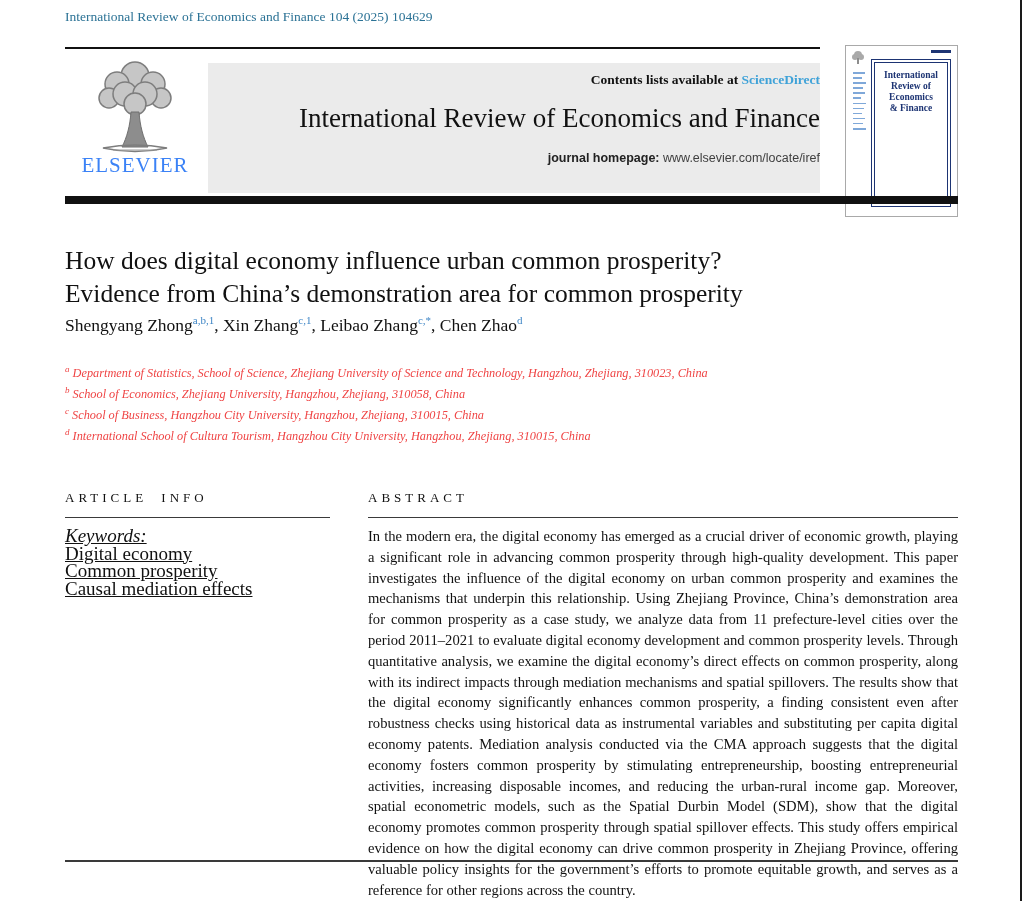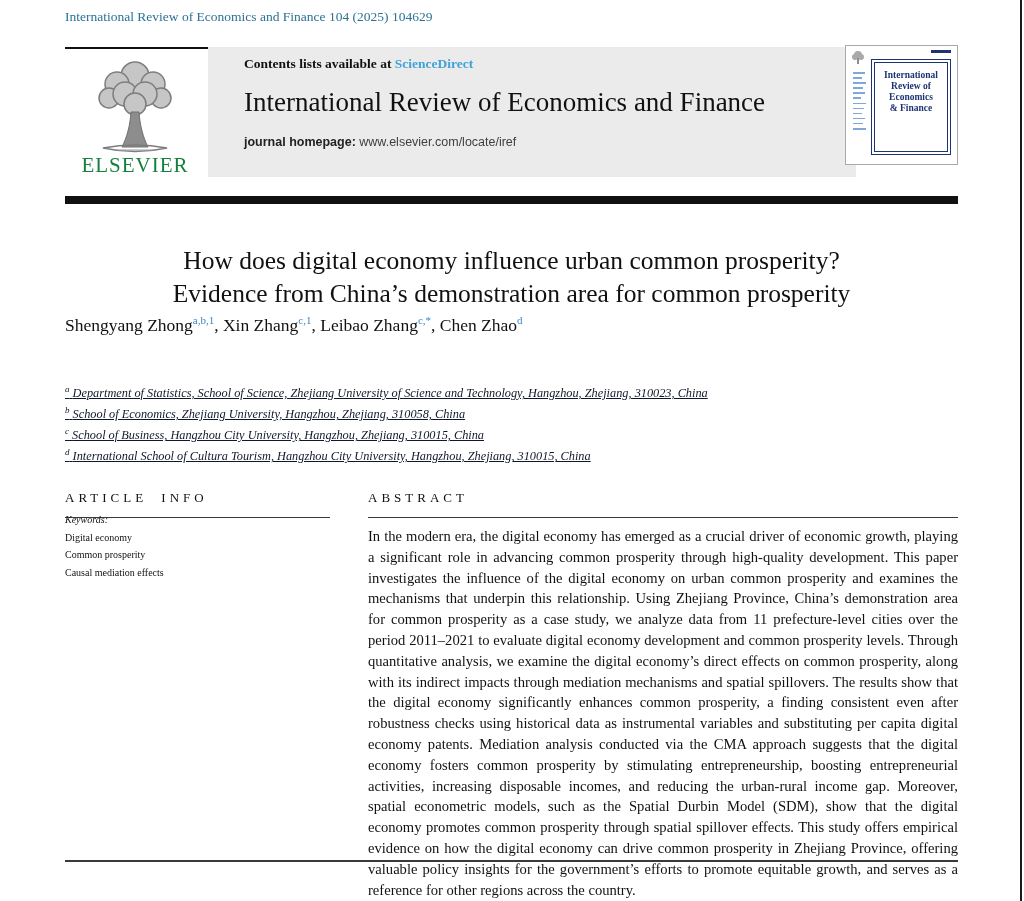--- a/index.html
+++ b/index.html
@@ -8,66 +8,66 @@
 
   
   .citation{position:absolute;left:65px;top:9px;width:893px;text-align:left;
             font-size:13.5px;color:#2b7295;text-decoration:none;display:block;}
 
   
   .banner-topline{position:absolute;left:65px;top:47px;width:755px;height:2px;background:#111;}
   .logo{position:absolute;left:65px;top:54px;width:140px;height:132px;text-align:center;
         text-decoration:none;display:block;}
   .logo svg{display:block;margin:0 auto;}
-  .elsevier-text{font-size:21px;color:#15803d;letter-spacing:1px;line-height:22px;
+  .elsevier-text{font-size:21px;color:#3b82f6;letter-spacing:1px;line-height:22px;
                  font-family:"Liberation Serif",serif;}
-  .banner{position:absolute;left:208px;top:47px;width:612px;height:130px;background:#ebebeb;
-          text-align:left;padding-left:36px;}
+  .banner{position:absolute;left:208px;top:63px;width:612px;height:130px;background:#ebebeb;
+          text-align:right;}
   .contents-line{margin-top:9px;font-size:13.5px;font-weight:bold;color:#111;}
   .sd-link{color:#3fa2d8;text-decoration:none;font-weight:bold;}
   .journal-title{margin-top:15px;font-size:27px;color:#111;}
   .homepage-line{margin-top:17px;font-family:"Liberation Sans",sans-serif;font-size:12.5px;
                  font-weight:bold;color:#222;}
   .homepage-link{color:#404040;text-decoration:none;font-weight:normal;}
 
   
-  .cover{position:absolute;left:845px;top:45px;width:113px;height:120px;background:#fff;
+  .cover{position:absolute;left:845px;top:45px;width:113px;height:172px;background:#fff;
          border:1px solid #a9a9a9;box-sizing:border-box;display:block;}
   .cover-topbar{position:absolute;top:4px;right:6px;width:20px;height:3px;background:#1d3473;}
   .cover-minitree{position:absolute;left:6px;top:4px;}
   .cover-lines{position:absolute;left:7px;top:26px;width:14px;}
   .cover-lines div{height:1.5px;margin-bottom:3.6px;background:#7fa8d9;}
   .cover-frame{position:absolute;left:25px;top:13px;right:6px;bottom:9px;
                border:1px solid #1d3473;padding:2px;}
   .cover-frame-inner{border:1px solid #1d3473;width:100%;height:100%;box-sizing:border-box;
                      padding-top:7px;}
   .cover-title{text-align:center;font-weight:bold;color:#1d3473;font-size:9.5px;line-height:11px;
                font-family:"Liberation Serif",serif;}
 
   .black-bar{position:absolute;left:65px;top:196px;width:893px;height:8px;background:#111;}
 
   
   .article-title{position:absolute;left:65px;top:244px;width:893px;font-size:25.5px;
-                 line-height:33px;color:#111;font-weight:normal;margin:0;text-align:center;}
+                 line-height:33px;color:#111;font-weight:normal;margin:0;}
   .authors{position:absolute;left:65px;top:314px;width:893px;font-size:17.5px;color:#111;}
   .authors sup{color:#3f86c6;font-size:11px;}
-  .affils{position:absolute;left:65px;top:381px;width:893px;font-size:12.3px;font-style:italic;
-          color:#0f172a;line-height:17px;text-decoration:underline;}
+  .affils{position:absolute;left:65px;top:361px;width:893px;font-size:12.3px;font-style:italic;
+          color:#ef4444;line-height:17px;}
   .affils sup{font-size:9px;}
 
   
   .heading{position:absolute;top:490px;font-size:13px;letter-spacing:4px;word-spacing:7px;
            color:#111;}
   .heading-left{left:65px;}
   .heading-right{left:368px;text-align:right;}
   .rule{position:absolute;height:1.4px;background:#3a3a3a;}
   .rule-left{left:65px;top:517px;width:265px;}
   .rule-right{left:368px;top:517px;width:590px;}
-  .keywords{position:absolute;left:65px;top:511px;width:280px;font-size:10px;
-            line-height:17.5px;color:#111;}
+  .keywords{position:absolute;left:65px;top:527px;width:280px;font-size:19px;
+            line-height:17.5px;color:#111;text-decoration:underline;}
   .kw-label{font-style:italic;}
   .abstract-text{position:absolute;left:368px;top:526px;width:590px;font-size:14.6px;
                  line-height:20.8px;text-align:justify;color:#111;}
   .rule-bottom{left:65px;top:860px;width:893px;height:2px;}
 
   .right-edge{position:absolute;left:1020px;top:0;width:2px;height:901px;background:#1a1a1a;}
 </style>
 </head>
 <body>
 

